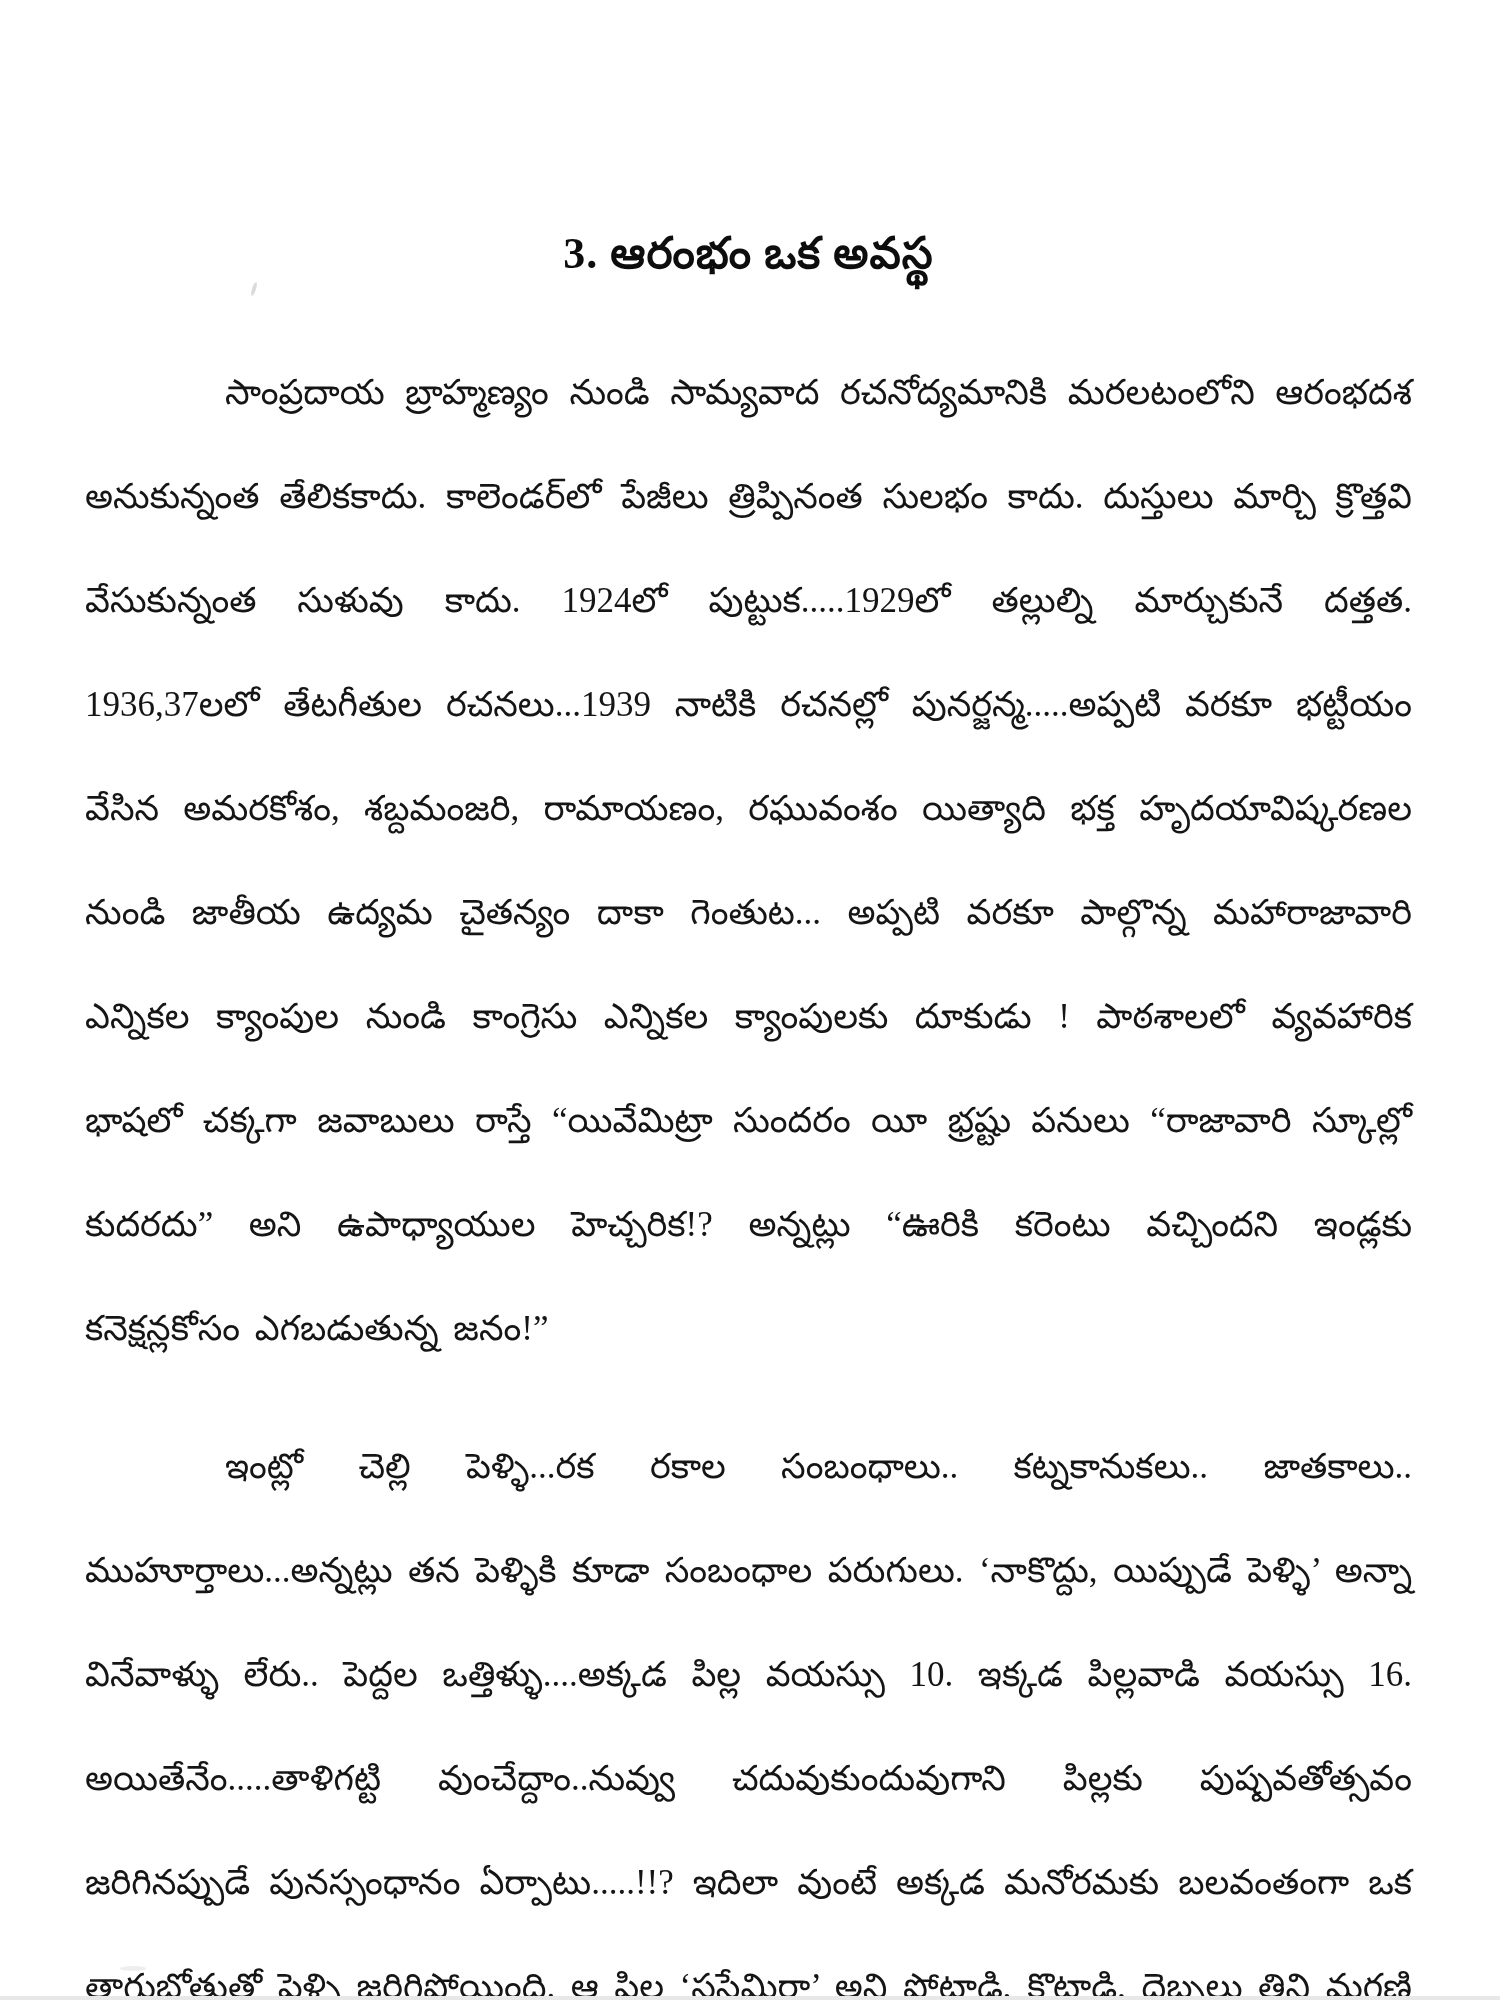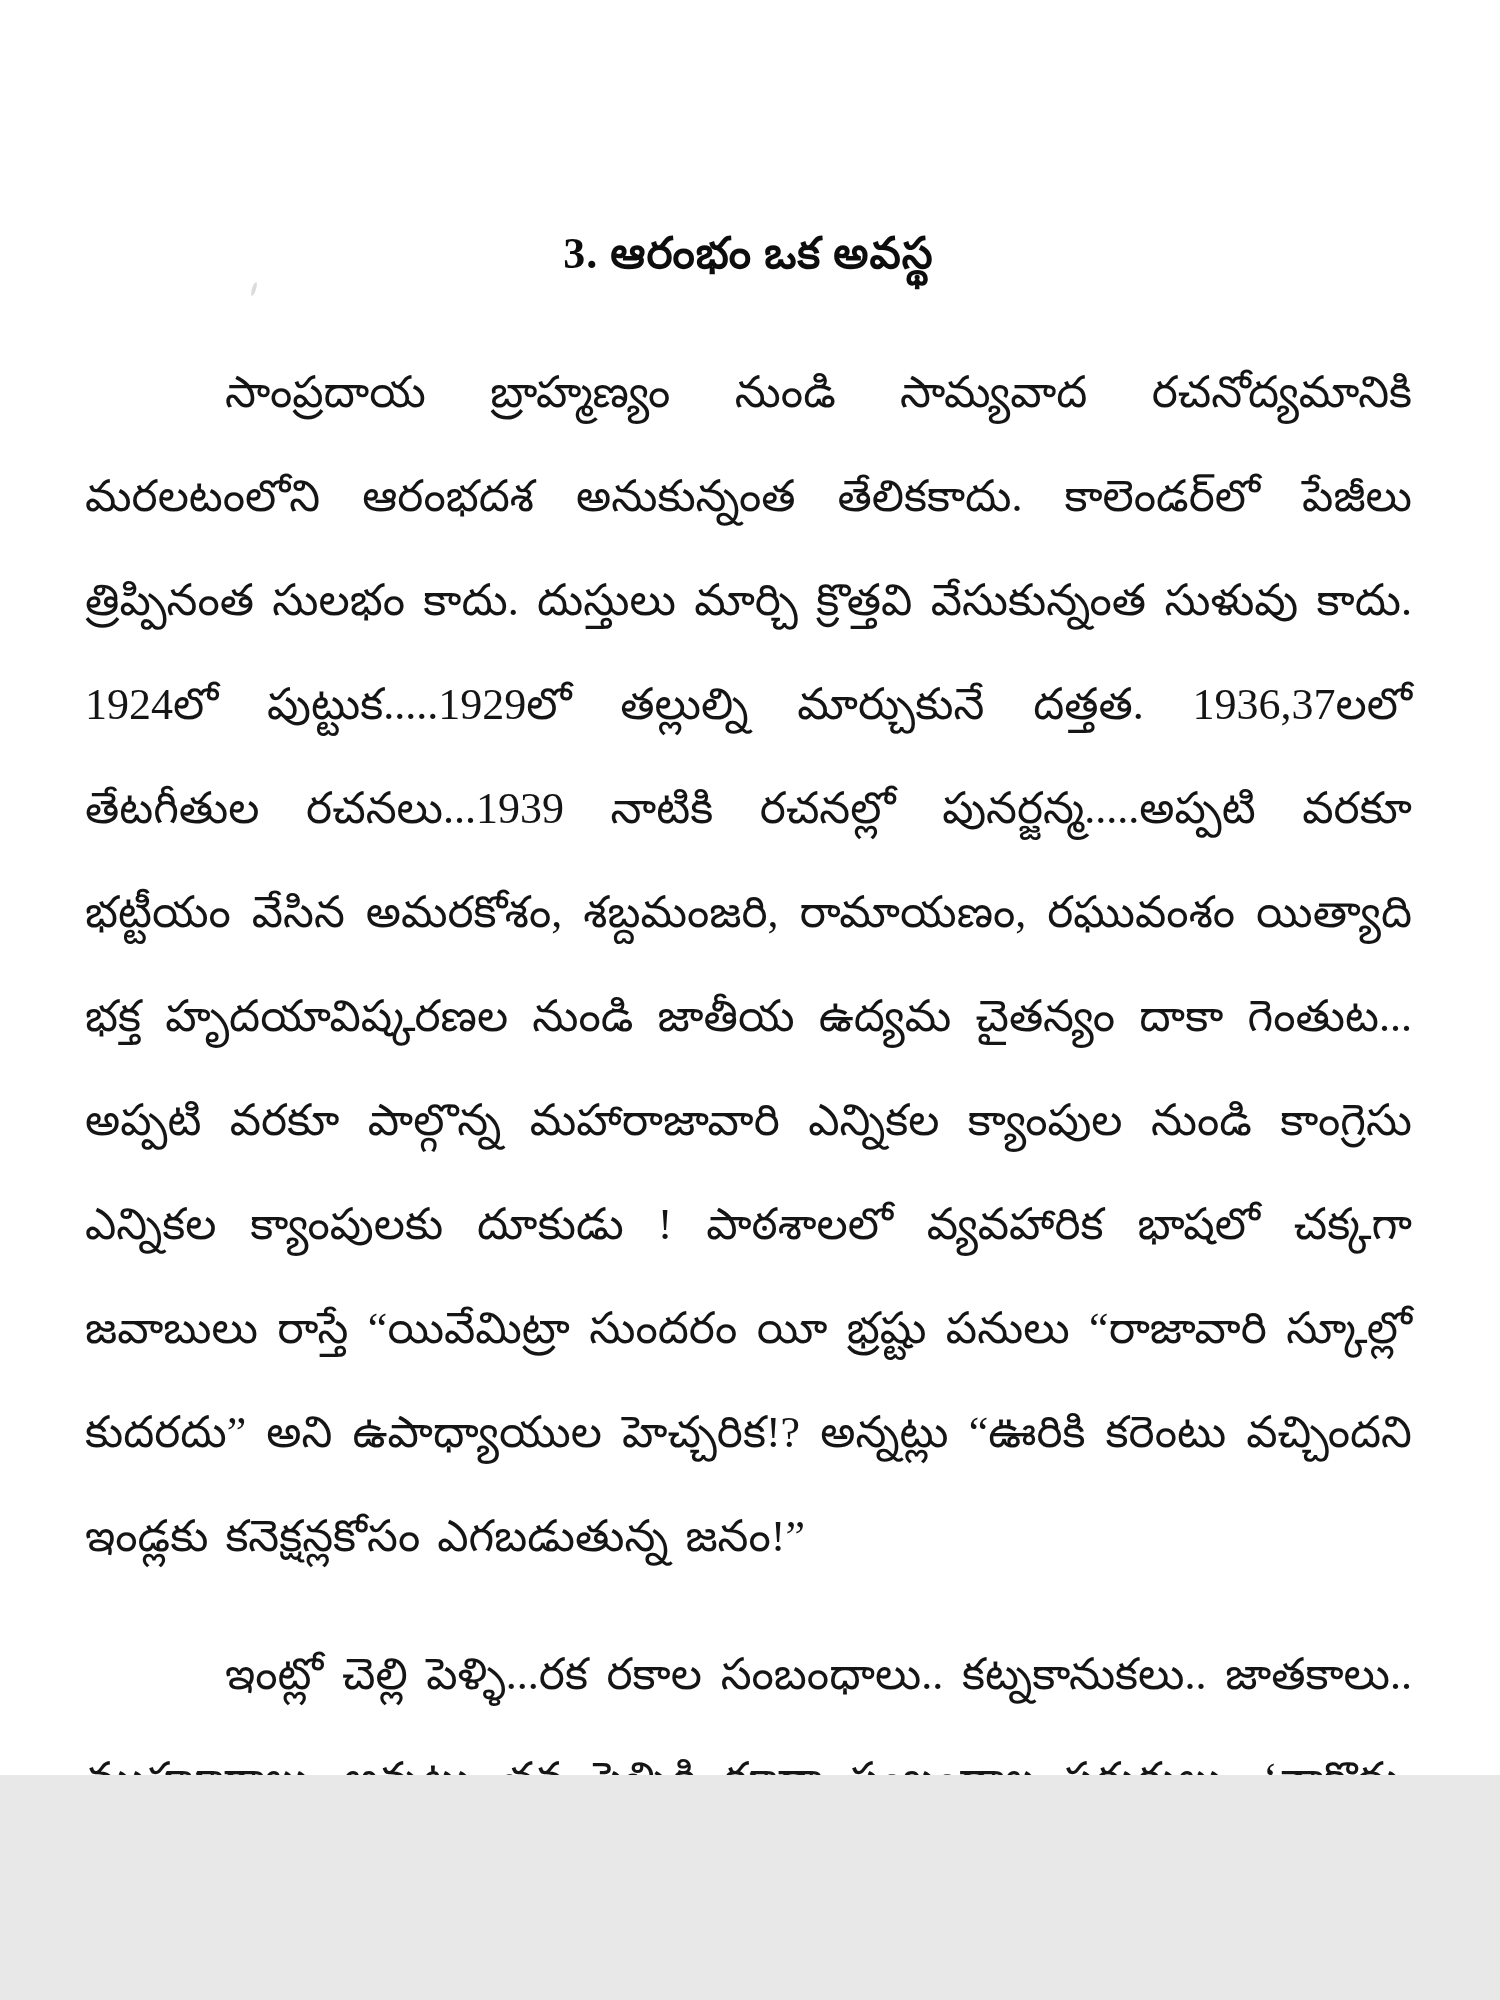--- a/index.html
+++ b/index.html
@@ -4,21 +4,21 @@
 <style>
   html, body {
     margin: 0;
     padding: 0;
     background: #e8e8e8;
     font-family: "Liberation Serif", "DejaVu Serif", serif;
   }
   .page {
     position: relative;
     width: 1500px;
-    height: 1775px;
+    height: 1996px;
     margin: 0 auto;
     background: #ffffff;
     color: #111111;
     box-sizing: border-box;
     overflow: hidden;
   }
   .content {
     position: absolute;
     top: 228px;
     left: 85px;
@@ -26,21 +26,21 @@
   }
   .chapter-title {
     text-align: center;
     font-size: 44px;
     font-weight: 700;
     margin: 0 0 52px 0;
     letter-spacing: 1px;
     color: #0d0d0d;
   }
   .body-text p {
-    font-size: 44px;
+    font-size: 35px;
     line-height: 104px;
     text-align: justify;
     text-indent: 140px;
     margin: 0 0 34px 0;
     word-spacing: 6px;
     color: #151515;
   }
   .body-text p:last-child {
     margin-bottom: 0;
   }

